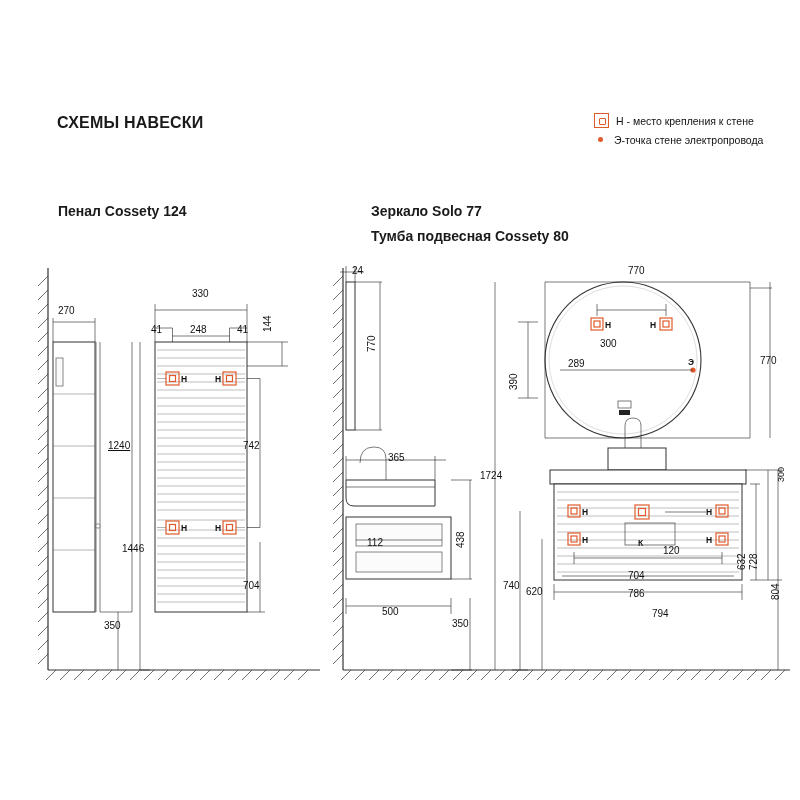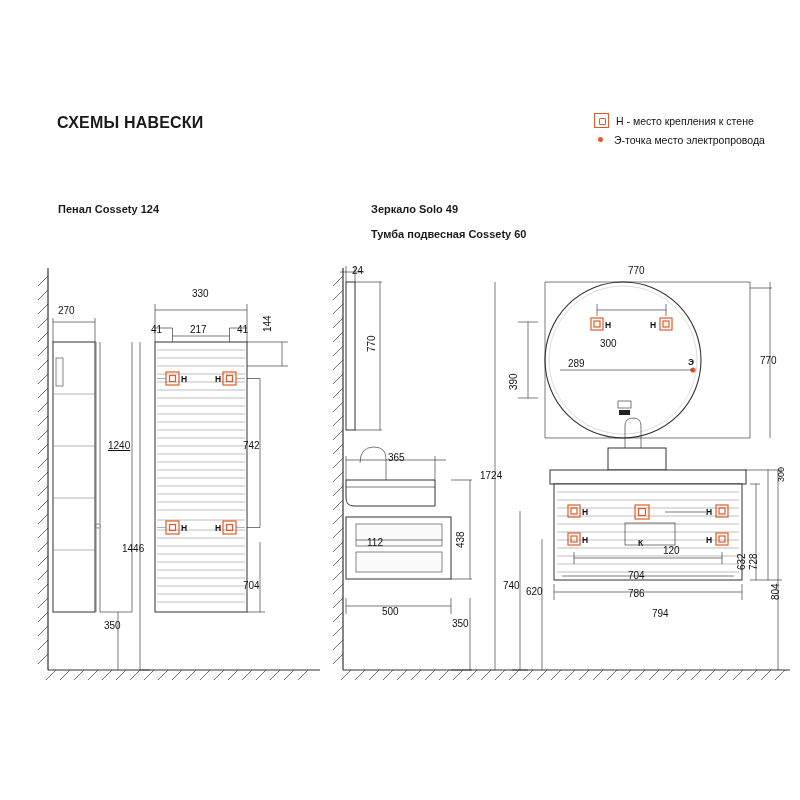--- a/index.html
+++ b/index.html
@@ -8,21 +8,21 @@
     background:#ffffff;
     font-family:"Liberation Sans", sans-serif;
     color:#1a1a1a;
     position:relative;
     overflow:hidden;
   }
   .abs{position:absolute;}
   .title{
     font-size:16px;font-weight:700;letter-spacing:.2px;
   }
-  .sub{font-size:11px;font-weight:600;}
+  .sub{font-size:14px;font-weight:600;}
   .legend-row{display:flex;align-items:center;gap:7px;margin-bottom:5px;padding-left:36px;}
   .legend-text{font-size:10.5px;color:#111;white-space:nowrap;}
   .mark{
     width:13px;height:13px;border:1.4px solid #e05a2b;position:relative;
     display:inline-block;flex:0 0 auto;
   }
   .mark:before{
     content:"";position:absolute;left:50%;top:50%;
     width:5px;height:5px;margin-left:-2.5px;margin-top:-2.5px;
     border:1.2px solid #e05a2b;border-radius:1px;
@@ -53,27 +53,27 @@
 
 <div class="abs title" style="left:57px;top:114px;">СХЕМЫ НАВЕСКИ</div>
 
 <div class="abs" style="left:558px;top:113px;">
   <div class="legend-row">
     <span class="mark"></span>
     <span class="legend-text">Н - место крепления к стене</span>
   </div>
   <div class="legend-row">
     <span class="dotmark"></span>
-    <span class="legend-text">Э-точка место электропровода</span>
+    <span class="legend-text">Э-точка стене электропровода</span>
   </div>
 </div>
 
 <div class="abs sub" style="left:58px;top:203px;">Пенал Cossety 124</div>
-<div class="abs sub" style="left:371px;top:203px;">Зеркало Solo 49</div>
-<div class="abs sub" style="left:371px;top:228px;">Тумба подвесная Cossety 60</div>
+<div class="abs sub" style="left:371px;top:203px;">Зеркало Solo 77</div>
+<div class="abs sub" style="left:371px;top:228px;">Тумба подвесная Cossety 80</div>
 
 <svg class="abs" style="left:20px;top:258px;" width="300" height="440">
 
   <line class="wall" x1="28" y1="10" x2="28" y2="412"></line>
   <g stroke="#333" stroke-width=".7">
     <line x1="28" y1="18" x2="18" y2="28"></line>
       <line x1="28" y1="32" x2="18" y2="42"></line>
     <line x1="28" y1="46" x2="18" y2="56"></line>
       <line x1="28" y1="60" x2="18" y2="70"></line>
     <line x1="28" y1="74" x2="18" y2="84"></line>
@@ -217,21 +217,21 @@
     <line x1="227" y1="354" x2="245" y2="354"></line>
     <line x1="120" y1="84" x2="120" y2="412"></line>
     <line x1="120" y1="412" x2="130" y2="412"></line>
     <line x1="98" y1="354" x2="98" y2="412"></line>
   </g>
 </svg>
 
 <div class="abs dim" style="left:58px;top:305px;">270</div>
 <div class="abs dim" style="left:192px;top:288px;">330</div>
 <div class="abs dim" style="left:151px;top:324px;">41</div>
-<div class="abs dim" style="left:190px;top:324px;">217</div>
+<div class="abs dim" style="left:190px;top:324px;">248</div>
 <div class="abs dim" style="left:237px;top:324px;">41</div>
 <div class="abs dim" style="left:262px;top:332px;transform:rotate(-90deg);transform-origin:left top;">144</div>
 <div class="abs dim" style="left:243px;top:440px;">742</div>
 <div class="abs dim" style="left:122px;top:543px;">1446</div>
 <div class="abs dim" style="left:108px;top:440px;text-decoration:underline;">1240</div>
 <div class="abs dim" style="left:243px;top:580px;">704</div>
 <div class="abs dim" style="left:104px;top:620px;">350</div>
 
 <svg class="abs" style="left:320px;top:258px;" width="470" height="440">
 

